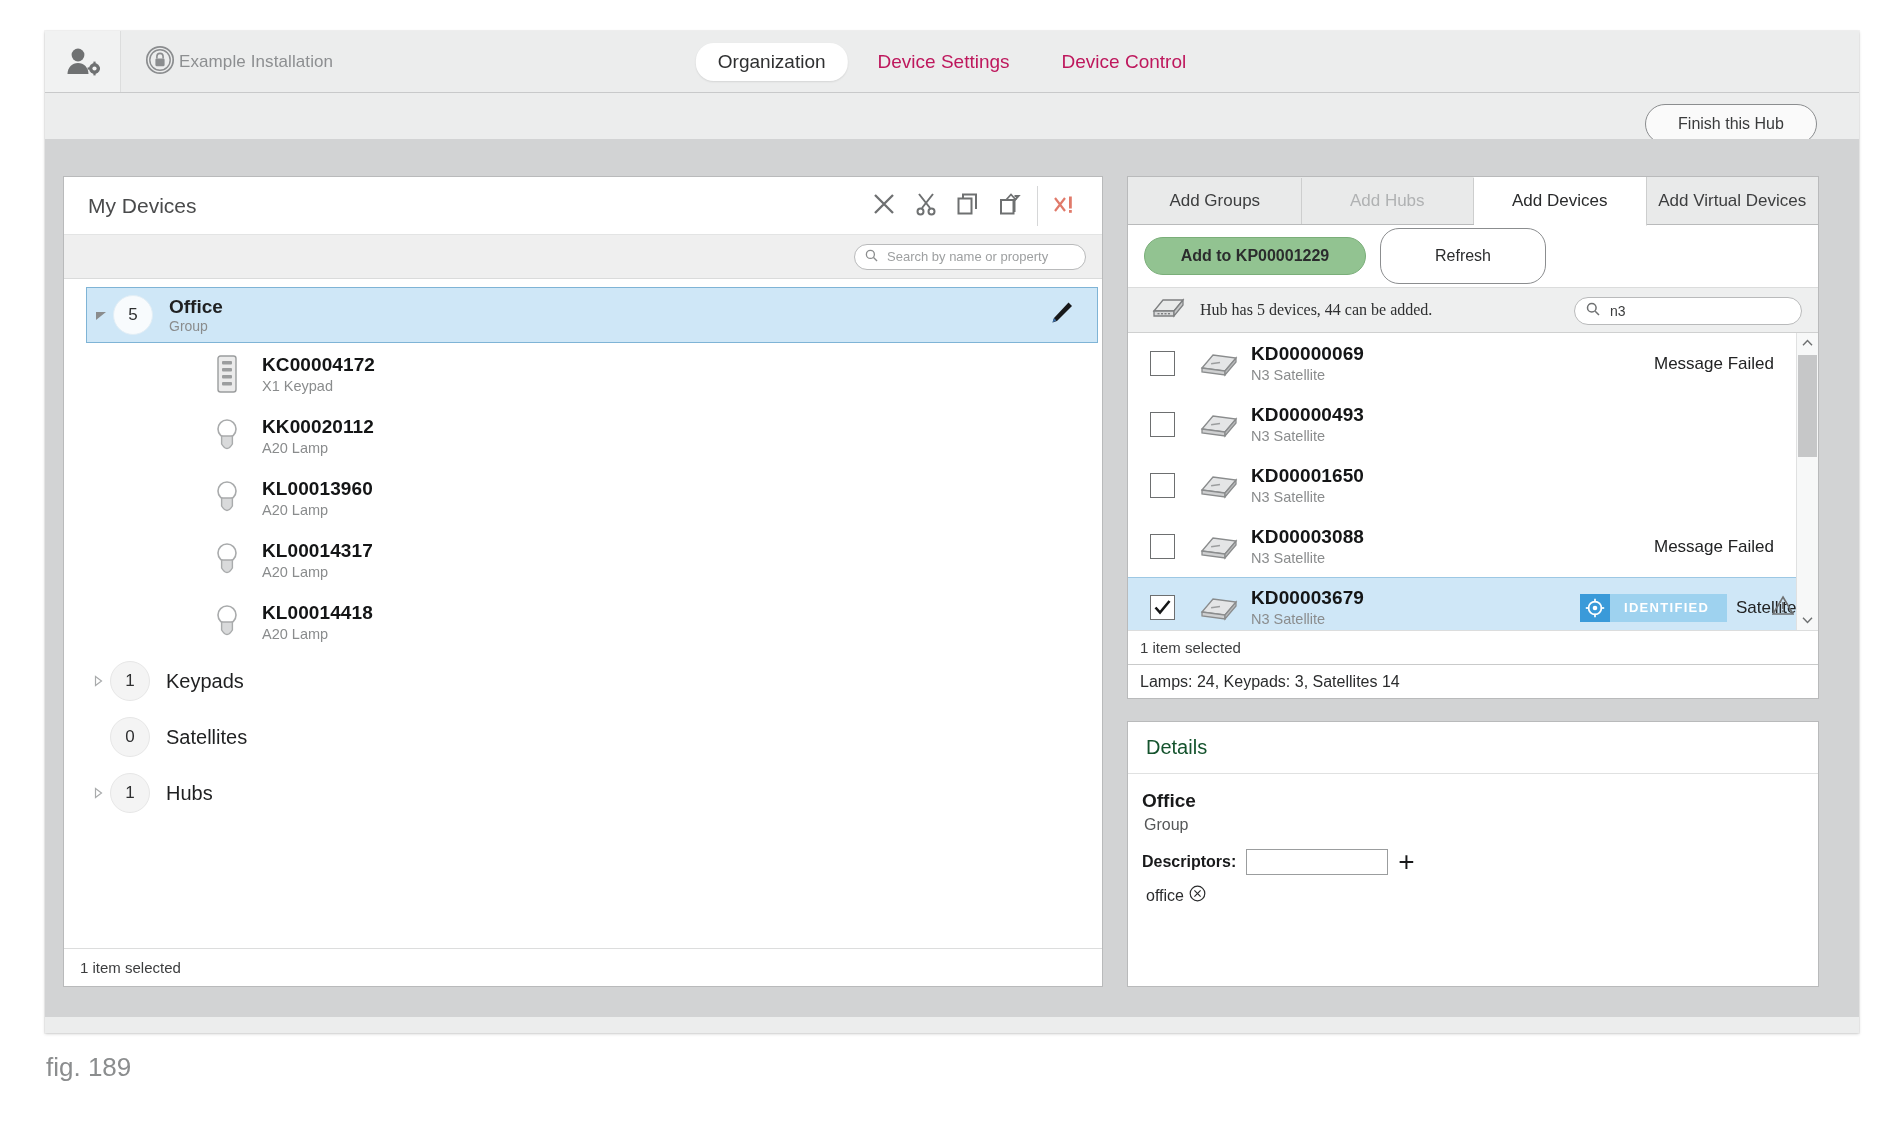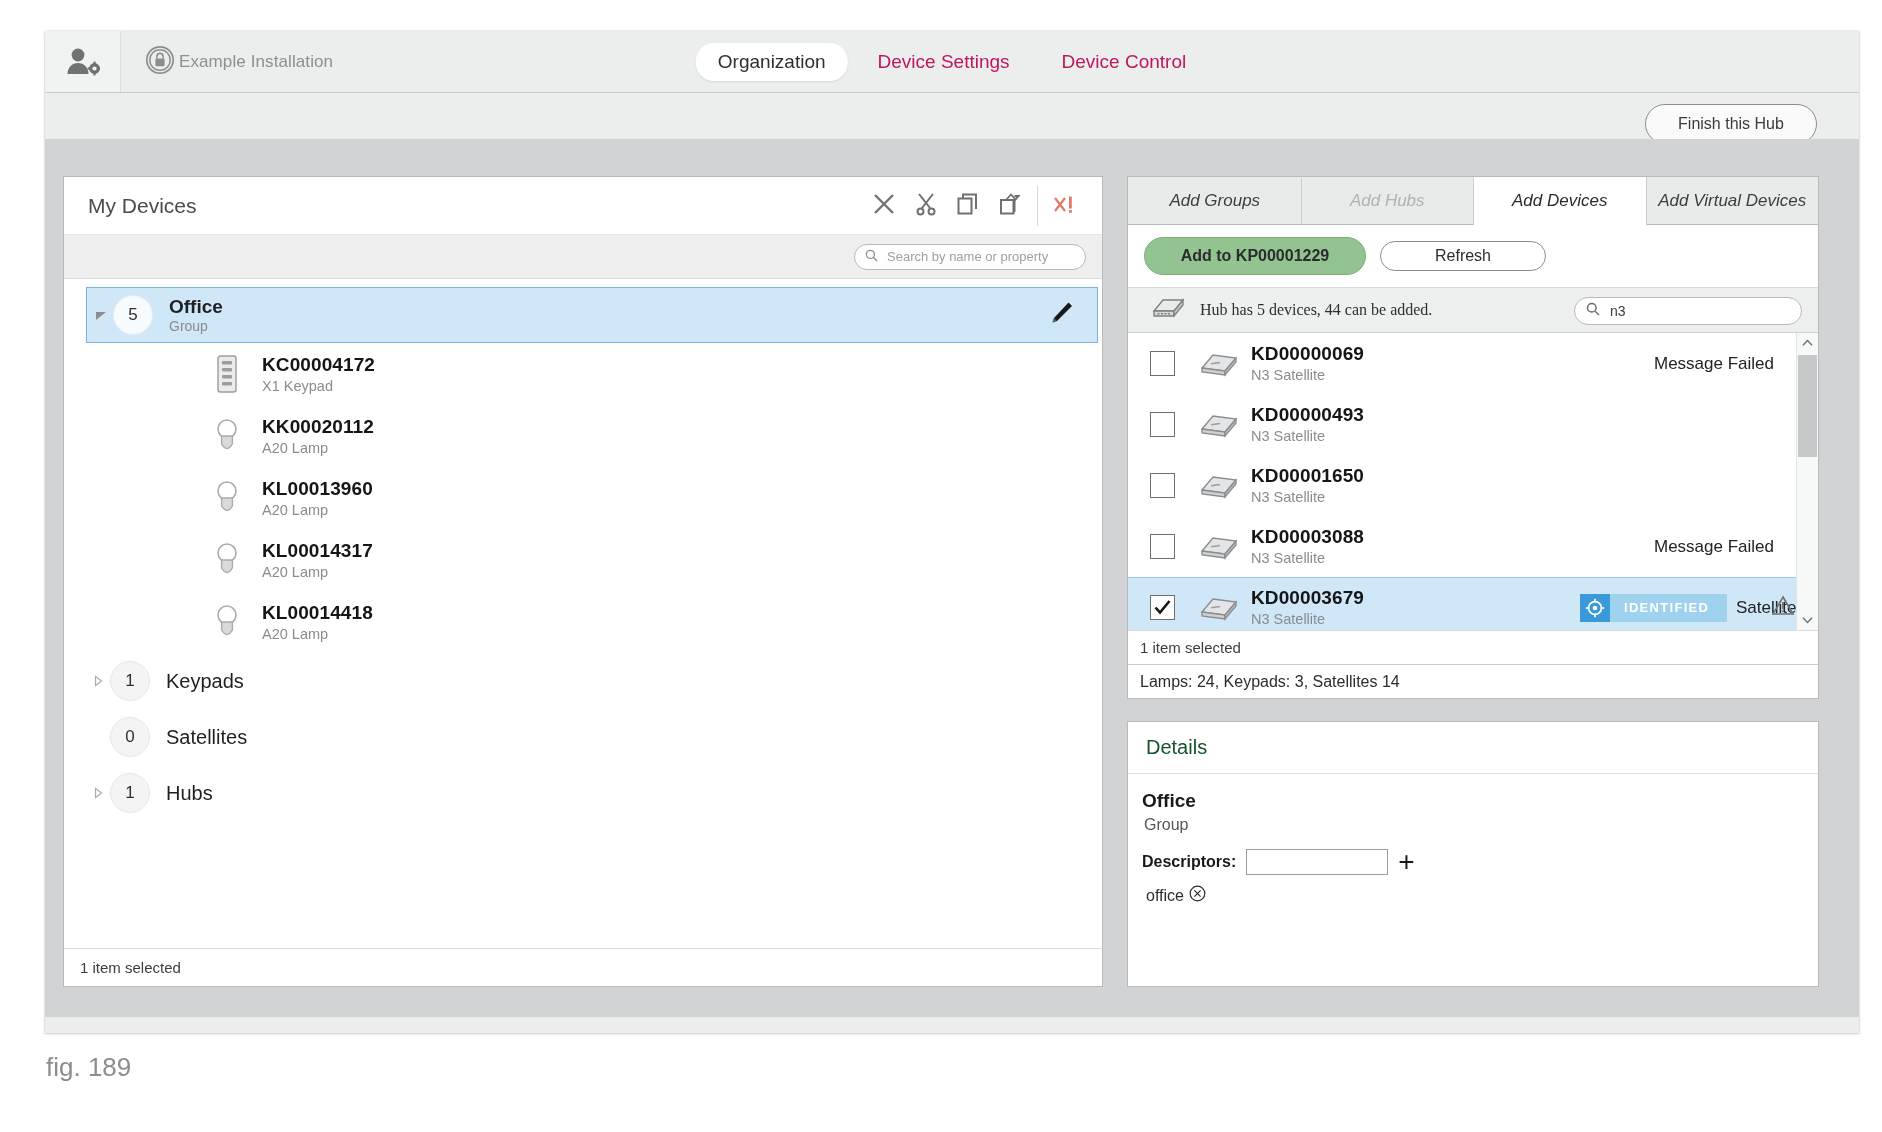--- a/index.html
+++ b/index.html
@@ -220,21 +220,20 @@
     border-bottom: 1px solid #b9babb;
     padding-left: 1px;
   }
   .tab {
     flex: 1; display:flex; align-items:center; justify-content:center;
     font-size: 17px; color: #3d3e3f;
     background: #e9eaea;
     border-right: 1px solid #cdcece;
     cursor: pointer;
     margin-top: 1px;
-    font-style: italic;
   }
   .tab.disabled { color: #b0b2b3; }
   .tab.active {
     background: #ffffff; color: #2a2b2c;
     margin-top: 0;
     border-bottom: 1px solid #ffffff;
     position: relative; top: 0;
     height: 49px;
   }
   .tab:last-child { border-right: none; }
@@ -246,21 +245,21 @@
   }
   .btn-add {
     height: 38px; min-width: 222px; padding: 0 18px;
     background: #92c391; border: 1px solid #7aae79;
     border-radius: 19px;
     font-size: 16px; color: #2b2c2d; font-weight: 600;
     font-family: "Liberation Sans", sans-serif;
     cursor: pointer;
   }
   .btn-refresh {
-    height: 30px; min-width: 166px; padding: 0 18px;
+    height: 56px; min-width: 166px; padding: 0 18px;
     background: #ffffff; border: 1px solid #8b8d8f;
     border-radius: 19px;
     font-size: 16px; color: #2b2c2d;
     font-family: "Liberation Sans", sans-serif;
     cursor: pointer;
   }
 
   .hub-info {
     height: 46px;
     background: #eeefef;

